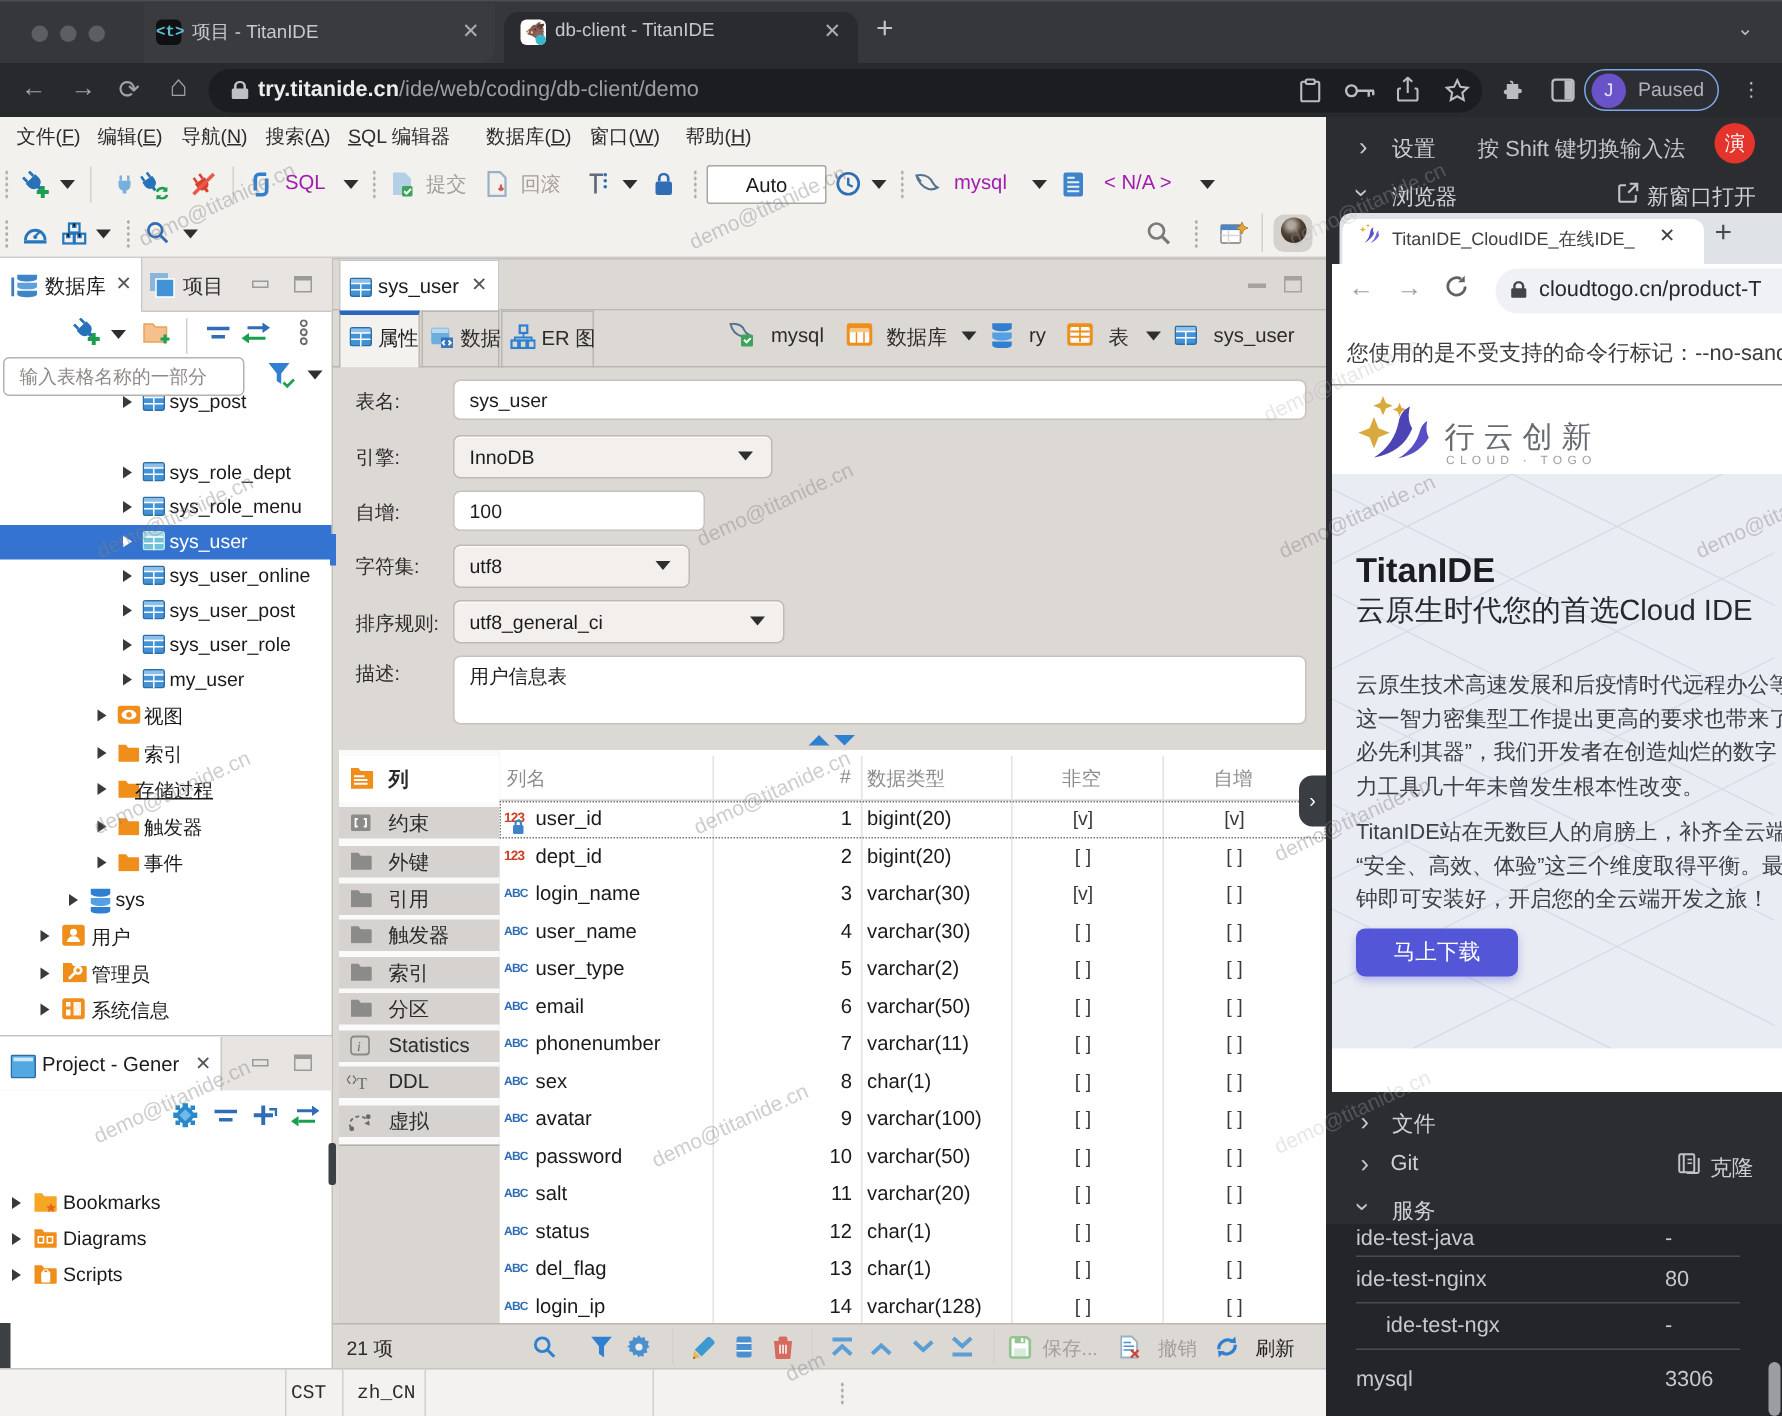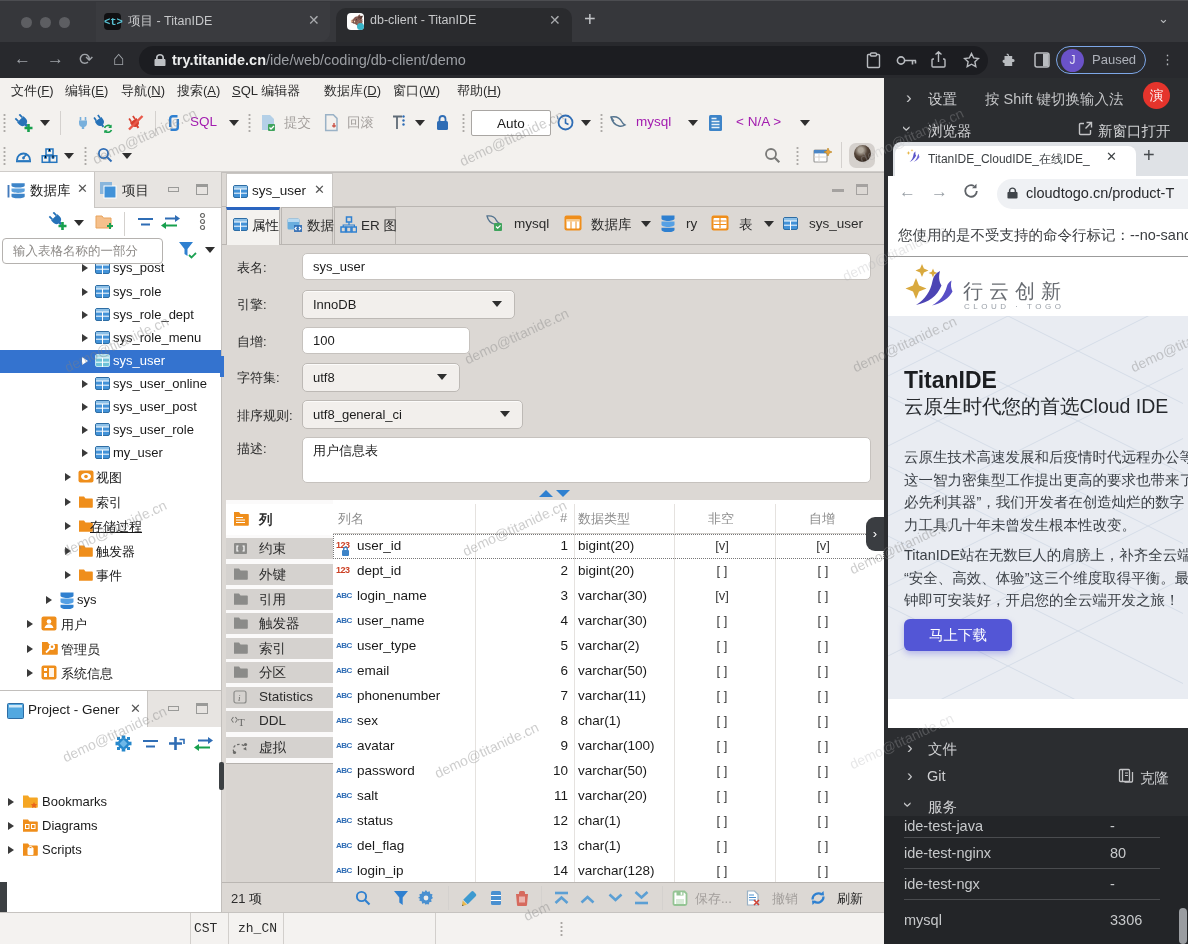--- a/index.html
+++ b/index.html
@@ -319,29 +319,20 @@
 
       <div class="trow" style="top:85px;">
           <span class="arr" style="left:82px;top:7px;"></span>
           <svg class="abs" style="left:95px;top:4px;" width="15" height="13" viewBox="0 0 15 13">
             <rect x=".5" y=".5" width="14" height="12" rx="1.5" fill="#4292d8" stroke="#2e6da4"></rect>
             <rect x="1" y="1" width="13" height="3" fill="#8cc0e8"></rect>
             <path stroke="#fff" d="M1 4h13M1 8.2h13M7.5 4V13"></path>
           </svg>
           <span class="trowtxt" style="left:113px;">sys_post</span>
         </div>
-      <div class="trow" style="top:108.5px;">
-          <span class="arr" style="left:82px;top:7px;"></span>
-          <svg class="abs" style="left:95px;top:4px;" width="15" height="13" viewBox="0 0 15 13">
-            <rect x=".5" y=".5" width="14" height="12" rx="1.5" fill="#4292d8" stroke="#2e6da4"></rect>
-            <rect x="1" y="1" width="13" height="3" fill="#8cc0e8"></rect>
-            <path stroke="#fff" d="M1 4h13M1 8.2h13M7.5 4V13"></path>
-          </svg>
-          <span class="trowtxt" style="left:113px;">sys_role</span>
-        </div>
       <div class="trow" style="top:154.5px;">
           <span class="arr" style="left:82px;top:7px;"></span>
           <svg class="abs" style="left:95px;top:4px;" width="15" height="13" viewBox="0 0 15 13">
             <rect x=".5" y=".5" width="14" height="12" rx="1.5" fill="#4292d8" stroke="#2e6da4"></rect>
             <rect x="1" y="1" width="13" height="3" fill="#8cc0e8"></rect>
             <path stroke="#fff" d="M1 4h13M1 8.2h13M7.5 4V13"></path>
           </svg>
           <span class="trowtxt" style="left:113px;">sys_role_menu</span>
         </div>
       <div class="trow" style="top:131.5px;">
@@ -1005,21 +996,21 @@
       <span class="rptxt" style="left:256px;top:41px;">克隆</span>
       <span class="rparr rpdown" style="left:22px;top:68px;">›</span>
       <span class="rptxt" style="left:44px;top:70px;">服务</span>
       <div class="abs" style="left:0;top:88px;width:304px;height:128px;background:#232528;">
         <span class="svcname" style="top:2px;">ide-test-java</span>
           <span class="svcval" style="top:2px;">-</span>
         <div class="svcsep" style="top:21px;"></div>
         <span class="svcname" style="top:29px;">ide-test-nginx</span>
           <span class="svcval" style="top:29px;">80</span>
         <div class="svcsep" style="top:52px;"></div>
-        <span class="svcname" style="top:60px;">ide-test-ngx</span>
+        <span class="svcname" style="top:60px;margin-left:20px;">ide-test-ngx</span>
           <span class="svcval" style="top:60px;">-</span>
         <div class="svcsep" style="top:83px;"></div>
         <span class="svcname" style="top:96px;">mysql</span>
           <span class="svcval" style="top:96px;">3306</span>
       </div>
       <div class="abs" style="left:295px;top:180px;width:8px;height:36px;background:#9a9da1;border-radius:4px;"></div>
     </div>
   </div>
 
   <span class="wm" style="left:88px;top:128px;">demo@titanide.cn</span>

